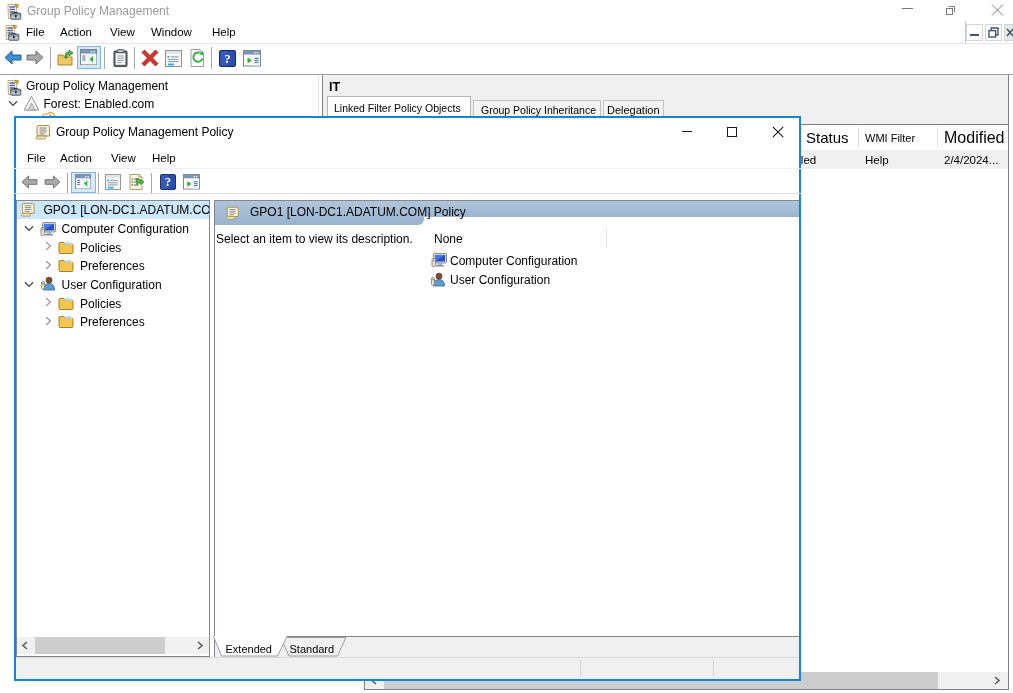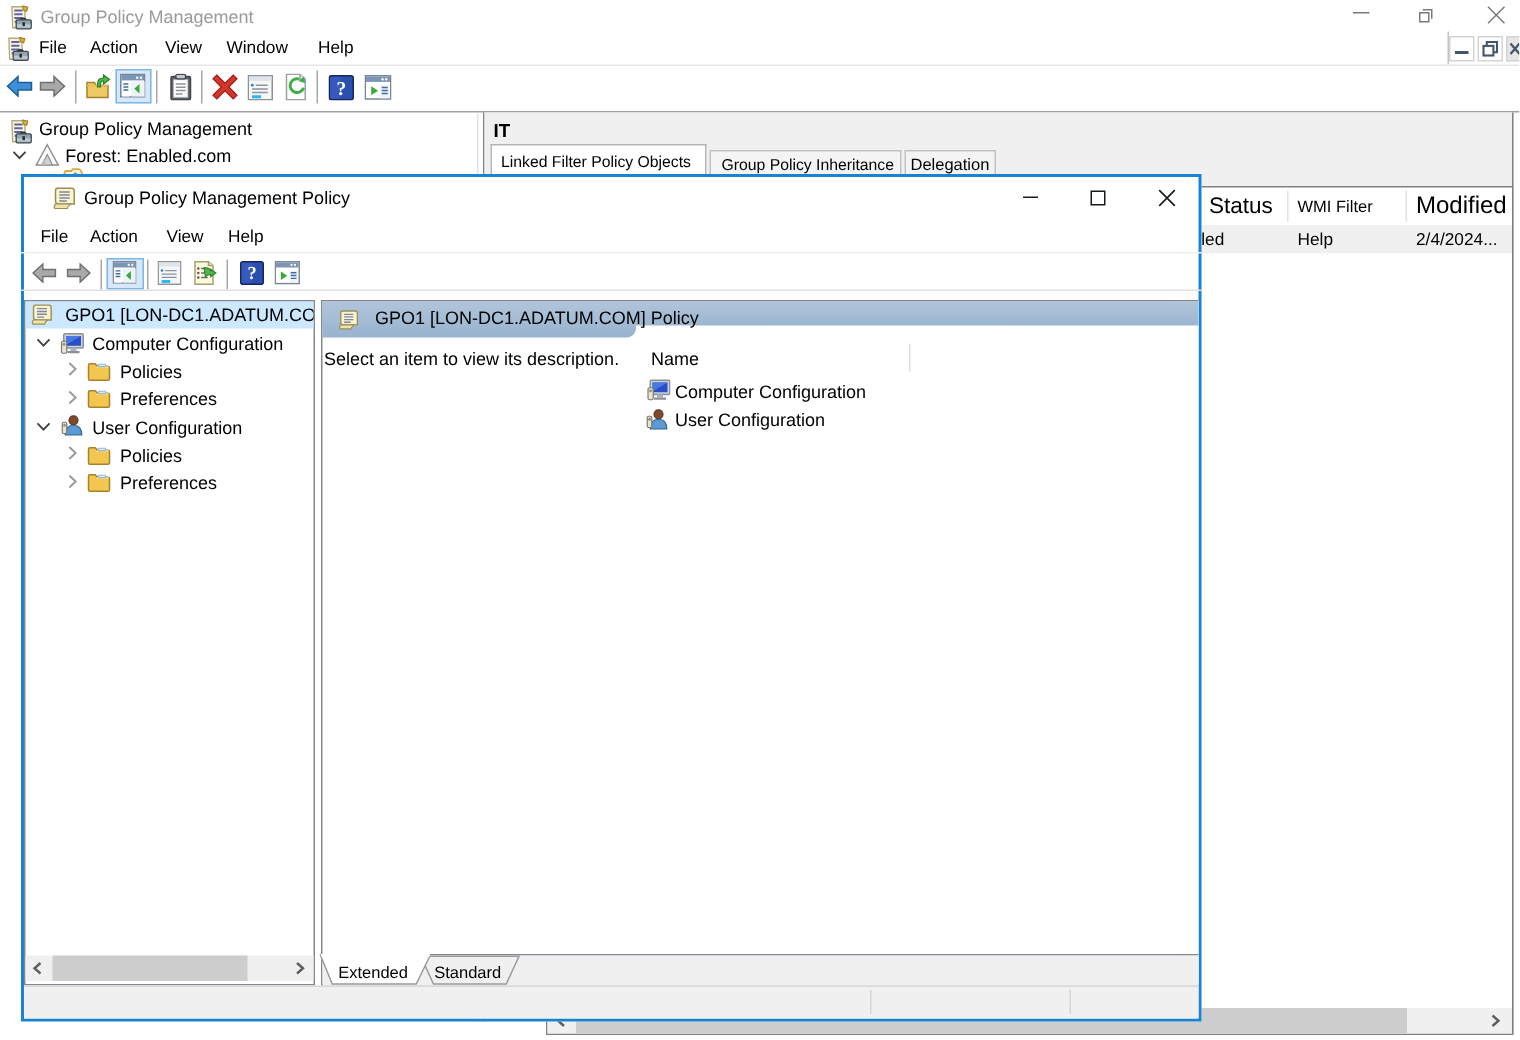--- a/index.html
+++ b/index.html
@@ -332,21 +332,21 @@
 <div class="a" style="left:201px;top:84.5px;width:584px;height:16px;background:linear-gradient(#b0c5da,#9cb6d1)"></div>
 <div class="a" style="left:201px;top:84.5px;width:209px;height:24.5px;background:linear-gradient(#b0c5da,#98b3cf);border-bottom-right-radius:6px"></div>
 <svg class="a" style="left:211px;top:90px" width="15" height="15" viewBox="0 0 16 17">
  <path d="M3 1.5 L13 1.5 Q14.5 1.5 14.5 3.5 L14.5 12 L4 12 Q2 12 2 10 L2 3.5 Q2 1.5 3 1.5 Z" fill="#fbf3cb" stroke="#9c8e55" stroke-width="1"></path>
  <path d="M2 12 L12 12 Q10 13.5 10 15 L1.5 15 Q0.5 13.5 2 12 Z" fill="#efe3ab" stroke="#9c8e55" stroke-width="0.8"></path>
  <path d="M4.5 4h7M4.5 6h7M4.5 8h7M4.5 10h5" stroke="#7c87a8" stroke-width="1"></path>
 </svg>
 <div class="txt" style="left:236px;top:88.5px">GPO1 [LON-DC1.ADATUM.COM] Policy</div>
 <div class="txt" style="left:202px;top:115.5px">Select an item to view its description.</div>
 <div class="vl" style="left:591.5px;top:113px;height:19px;background:#e0e0e0"></div>
-<div class="txt" style="left:420px;top:115.5px">Name</div>
+<div class="txt" style="left:420px;top:115.5px">None</div>
 <svg class="a" style="left:416.5px;top:136px" width="16" height="16" viewBox="0 0 16 16">
  <rect x="2.5" y="1.5" width="13" height="9.5" rx="0.8" fill="#cdd2d9" stroke="#8a909a" stroke-width="1"></rect>
  <rect x="4" y="3" width="10" height="6.5" fill="#2750c8"></rect>
  <path d="M4 3 L14 3 L4 9 Z" fill="#4a78e0"></path>
  <rect x="7" y="11" width="4" height="2" fill="#aab1ba"></rect>
  <rect x="5" y="13" width="8" height="1.5" fill="#8a909a"></rect>
  <rect x="1" y="6.5" width="3.5" height="8" rx="1" fill="#e8e4d8" stroke="#7f7a68" stroke-width="0.8"></rect>
  <circle cx="2.7" cy="8.5" r="1" fill="#9a937d"></circle>
 </svg>
 <div class="txt" style="left:436px;top:137.5px">Computer Configuration</div>

